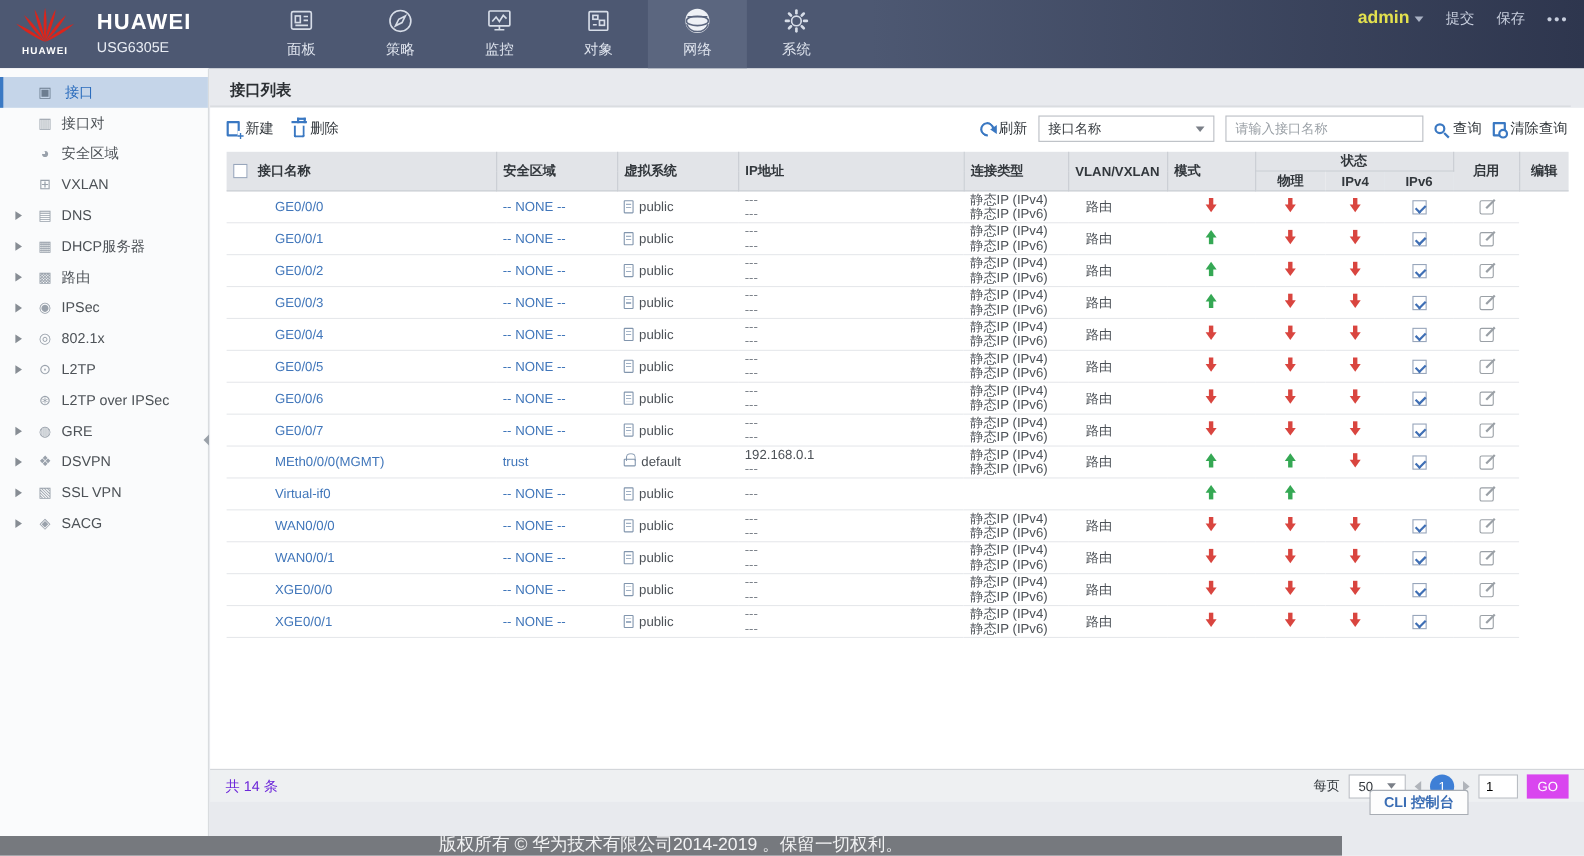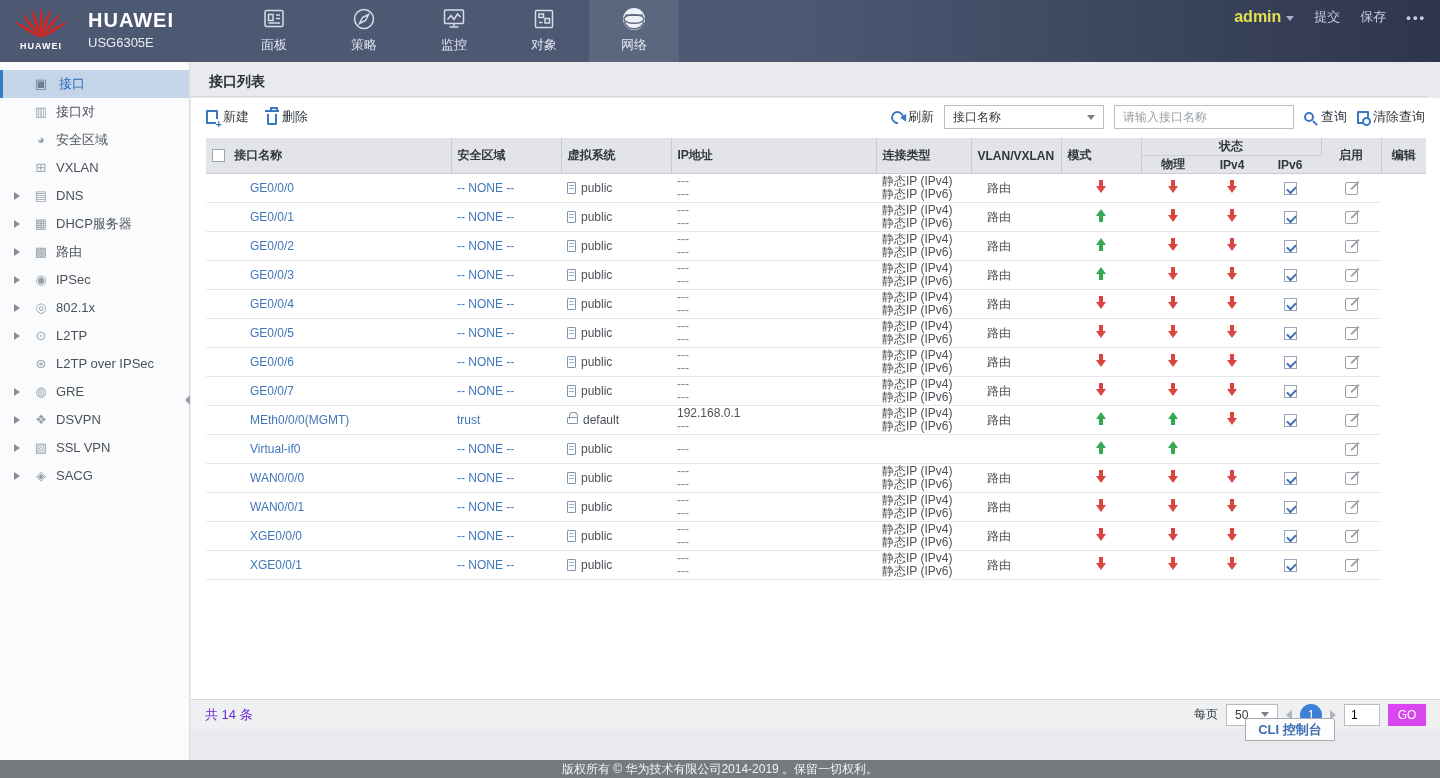--- a/index.html
+++ b/index.html
@@ -129,22 +129,22 @@
   .tri.right { border-top:5px solid transparent; border-bottom:5px solid transparent; border-left:6px solid #b0b4ba; }
   .pg-num { width:22px; height:22px; border-radius:50%; background:#3e7fd6; color:#fff; text-align:center;
     line-height:22px; font-size:12px; cursor:pointer; }
   .goto-input { width:36px; height:22px; border:1px solid #b9bdc3; padding:0 6px; font-size:12px; font-family:inherit;}
   .go-btn { width:38px; height:22px; background:#d946ef; color:#fff; border:none; font-size:12px;
     font-family:inherit; cursor:pointer; }
   
   .cli-tab { position:absolute; right:105px; bottom:19px; width:90px; height:23px; background:#fdfdfd;
     border:1px solid #a8adb4; border-radius:3px 3px 0 0; text-align:center; line-height:21px;
     color:#3a6db4; font-weight:bold; font-size:13px; cursor:pointer; }
-  .footer { position:absolute; bottom:0; left:0; width:1440px; height:18px; background:#76797e;
-    color:#f2f3f4; text-align:center; line-height:18px; font-size:12px; }
+  .footer { position:absolute; bottom:0; left:0; width:1220px; height:18px; background:#76797e;
+    color:#f2f3f4; text-align:center; line-height:18px; font-size:16px; }
 </style>
 </head>
 <body>
 
 <header class="navbar">
   <div class="logo-block">
     <span>
       <svg width="56" height="36" viewBox="0 0 56 36">
         <g fill="#da251c">
           <path d="M28 34 C26.2 24 26.2 12 28 3 C29.8 12 29.8 24 28 34 Z"></path>
@@ -191,20 +191,34 @@
             <line x1="8" y1="16.5" x2="11.5" y2="16.5" fill="none" stroke="#d7dde8" stroke-width="1.5"></line>
           </svg></span>
                  <span class="nav-lb">对象</span></div>
       <div class="nav-item active"><span class="nav-ic"><svg width="26" height="26" viewBox="0 0 26 26">
             <circle cx="13" cy="13" r="11" fill="#eef1f6"></circle>
             <ellipse cx="13" cy="13" rx="10" ry="4.3" fill="none" stroke="#5b667f" stroke-width="1.4"></ellipse>
             <path d="M3.2 16 A10.5 10.5 0 0 0 22.8 16" fill="none" stroke="#5b667f" stroke-width="1.4"></path>
             <line x1="4" y1="9.2" x2="22" y2="9.2" stroke="#5b667f" stroke-width="1.4"></line>
           </svg></span>
                  <span class="nav-lb">网络</span></div>
+      <div class="nav-item"><span class="nav-ic"><svg width="26" height="26" viewBox="0 0 26 26">
+            <circle cx="13" cy="13" r="4.4" fill="none" stroke="#d7dde8" stroke-width="1.5"></circle>
+            <g stroke="#d7dde8" stroke-width="2.4" stroke-linecap="round">
+              <line x1="20" y1="13" x2="22.5" y2="13"></line>
+              <line x1="3.5" y1="13" x2="6" y2="13"></line>
+              <line x1="13" y1="20" x2="13" y2="22.5"></line>
+              <line x1="13" y1="3.5" x2="13" y2="6"></line>
+              <line x1="17.9" y1="17.9" x2="19.7" y2="19.7"></line>
+              <line x1="6.3" y1="6.3" x2="8.1" y2="8.1"></line>
+              <line x1="17.9" y1="8.1" x2="19.7" y2="6.3"></line>
+              <line x1="6.3" y1="19.7" x2="8.1" y2="17.9"></line>
+            </g>
+          </svg></span>
+                 <span class="nav-lb">系统</span></div>
     </nav>
   <div class="user-menu">
     <span>
       <span class="admin">admin</span><span class="caret-down"></span>
     </span>
     <span class="u-link">提交</span>
     <span class="u-link">保存</span>
     <span class="dots">•••</span>
   </div>
 </header>

